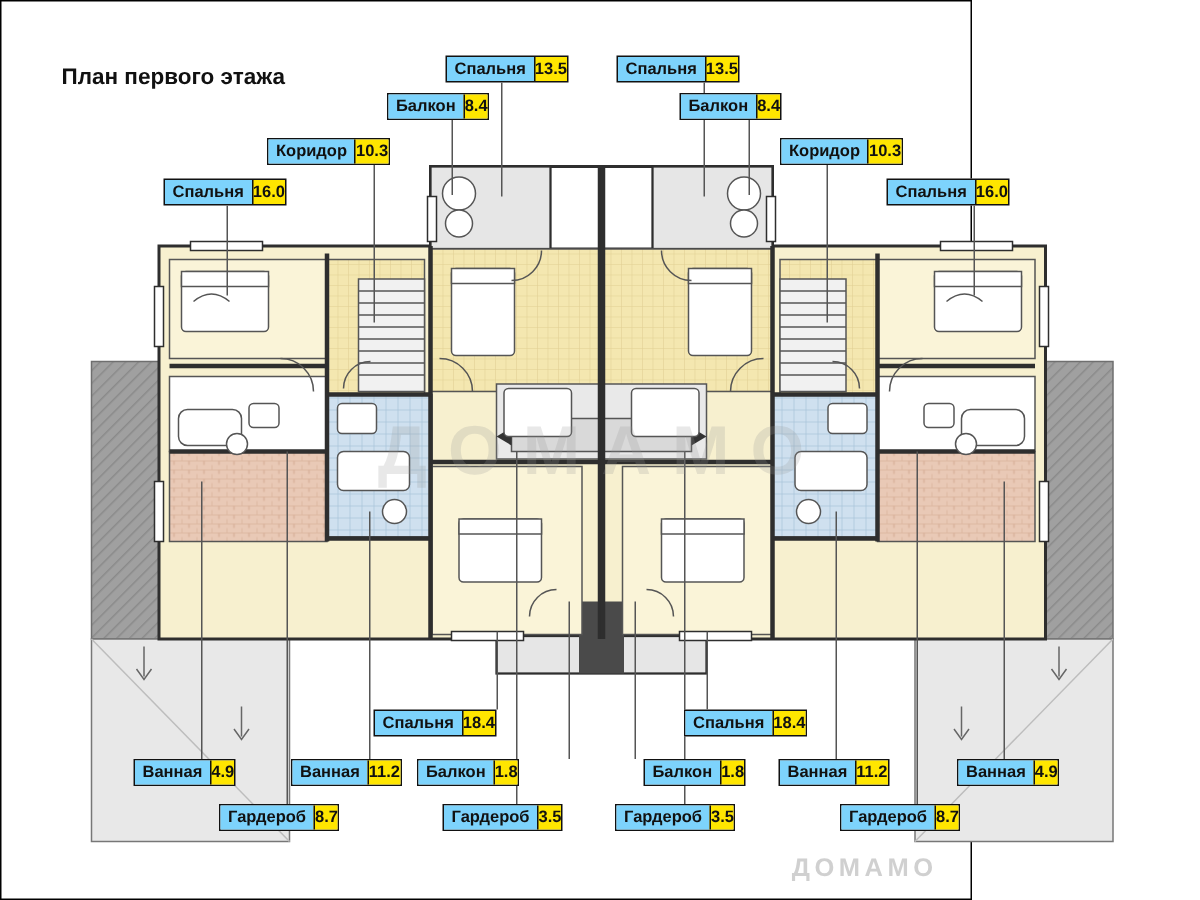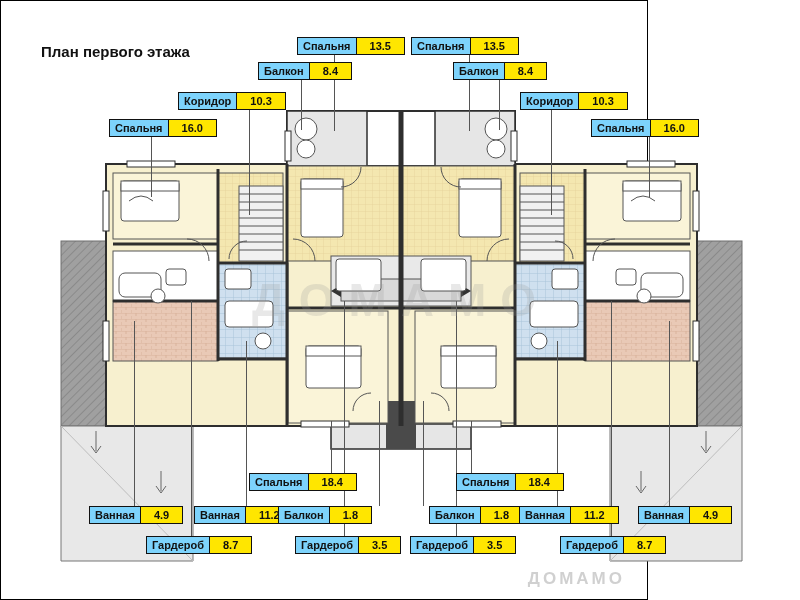--- a/index.html
+++ b/index.html
@@ -50,21 +50,21 @@
     white-space:nowrap;
   }
   .lbl .nm{
     display:flex;align-items:center;
     padding:0 5px;
     font-weight:bold;color:#111;
     background:#7dd3fc;
   }
   .lbl .vl{
     display:flex;align-items:center;
-    padding:0 13px;
+    padding:0 0;
     font-weight:bold;color:#111;
     background:#ffe600;
     border-left:1px solid #111;
   }
   
   .leader{position:absolute;background:#555;}
   .leader.v{width:1px;}
 </style>
 </head>
 <body>

